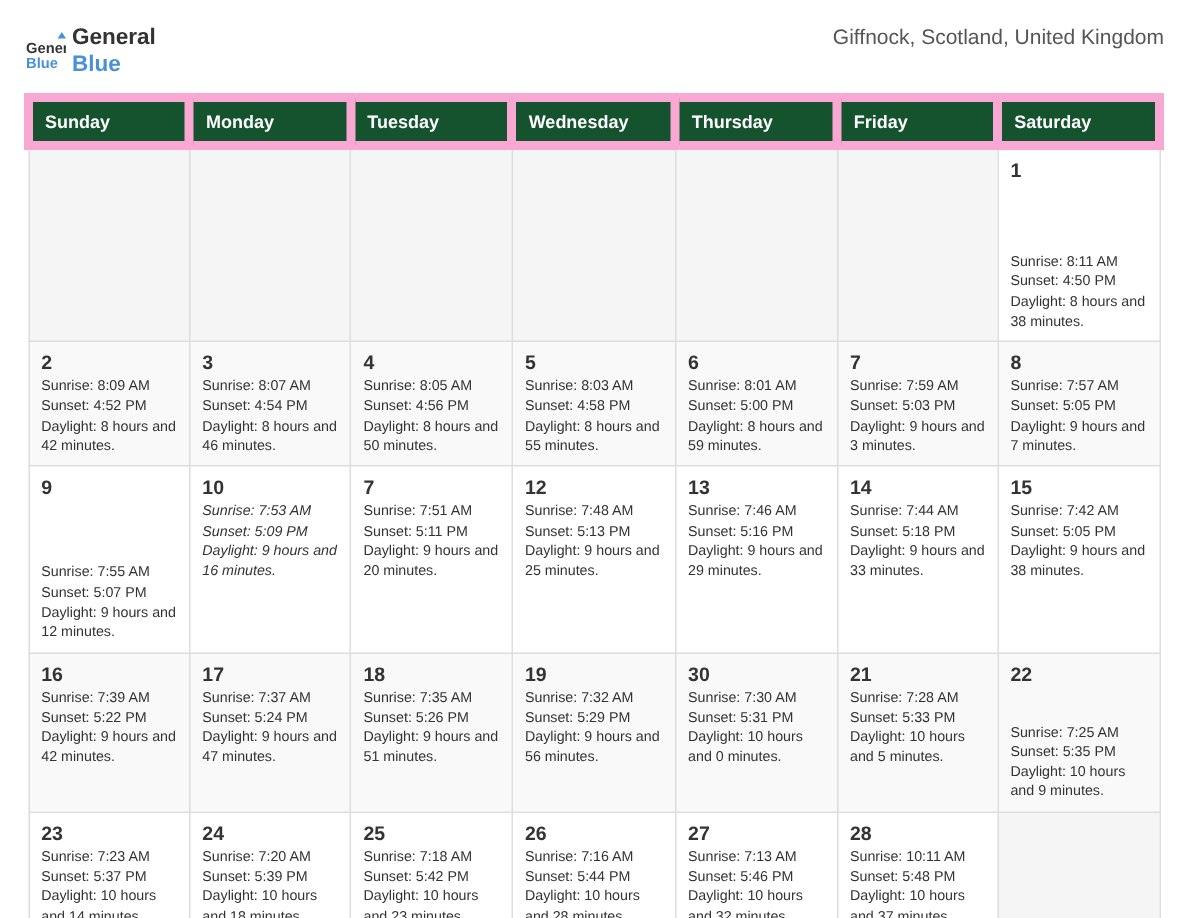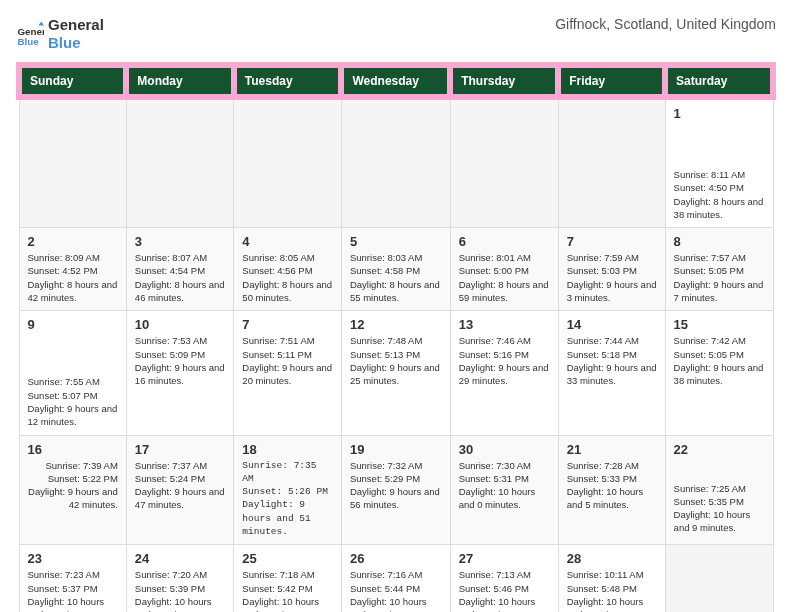--- a/index.html
+++ b/index.html
@@ -177,21 +177,21 @@
       </tr>
       <tr>
         <td>
           <span class="day-number">9</span>
           <div class="day-info" style="white-space: pre-line; margin-top: 43px;">Sunrise: 7:55 AM
 Sunset: 5:07 PM
 Daylight: 9 hours and 12 minutes.</div>
         </td>
         <td>
           <span class="day-number">10</span>
-          <div class="day-info" style="white-space: pre-line;">Sunrise: 7:53 AM
+          <div class="day-info" style="white-space: pre-line; font-style: italic;">Sunrise: 7:53 AM
 Sunset: 5:09 PM
 Daylight: 9 hours and 16 minutes.</div>
         </td>
         <td>
           <span class="day-number">7</span>
           <div class="day-info" style="white-space: pre-line;">Sunrise: 7:51 AM
 Sunset: 5:11 PM
 Daylight: 9 hours and 20 minutes.</div>
         </td>
         <td>
@@ -215,33 +215,33 @@
         <td>
           <span class="day-number">15</span>
           <div class="day-info" style="white-space: pre-line;">Sunrise: 7:42 AM
 Sunset: 5:05 PM
 Daylight: 9 hours and 38 minutes.</div>
         </td>
       </tr>
       <tr>
         <td>
           <span class="day-number">16</span>
-          <div class="day-info" style="white-space: pre-line; text-align: right;">Sunrise: 7:39 AM
+          <div class="day-info" style="white-space: pre-line;">Sunrise: 7:39 AM
 Sunset: 5:22 PM
 Daylight: 9 hours and 42 minutes.</div>
         </td>
         <td>
           <span class="day-number">17</span>
           <div class="day-info" style="white-space: pre-line;">Sunrise: 7:37 AM
 Sunset: 5:24 PM
 Daylight: 9 hours and 47 minutes.</div>
         </td>
         <td>
           <span class="day-number">18</span>
-          <div class="day-info" style="white-space: pre-line; font-family: Liberation Mono, monospace;">Sunrise: 7:35 AM
+          <div class="day-info" style="white-space: pre-line;">Sunrise: 7:35 AM
 Sunset: 5:26 PM
 Daylight: 9 hours and 51 minutes.</div>
         </td>
         <td>
           <span class="day-number">19</span>
           <div class="day-info" style="white-space: pre-line;">Sunrise: 7:32 AM
 Sunset: 5:29 PM
 Daylight: 9 hours and 56 minutes.</div>
         </td>
         <td>

